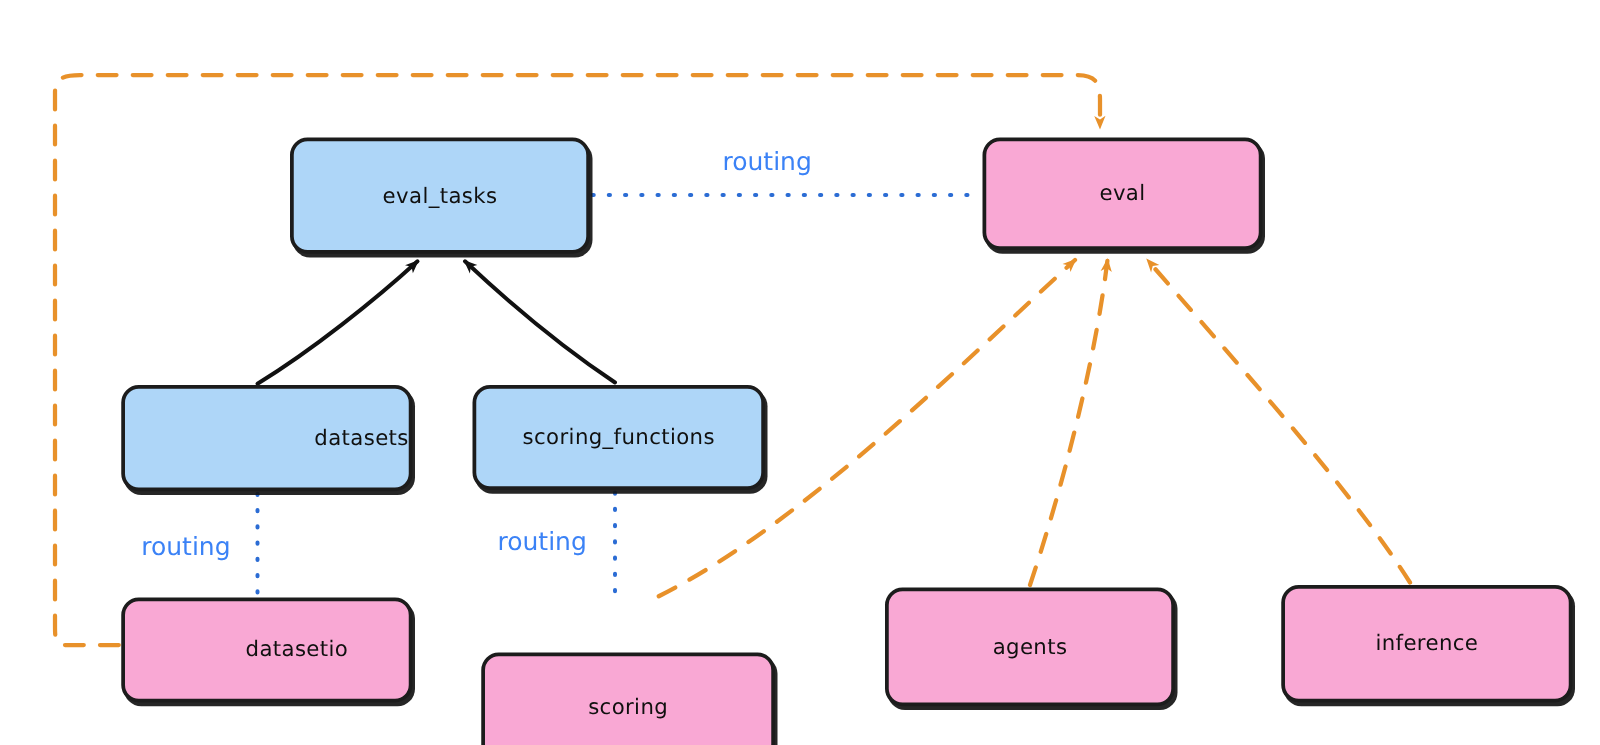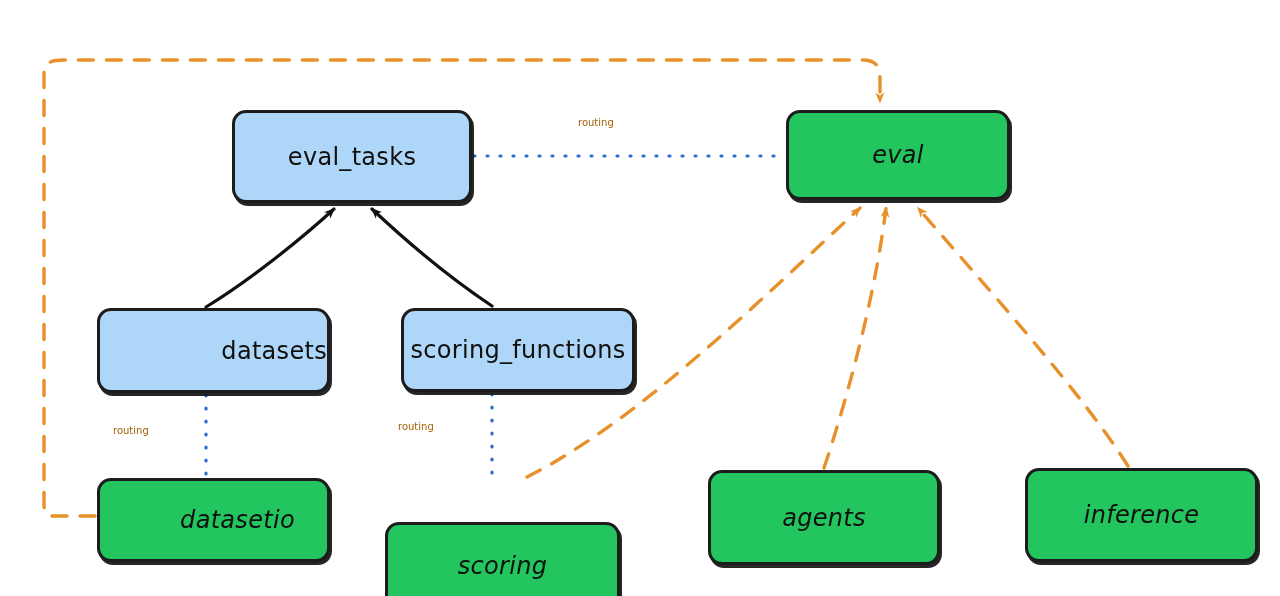--- a/index.html
+++ b/index.html
@@ -4,25 +4,25 @@
 <style>
   html,body{margin:0;padding:0;background:#ffffff;}
   body{width:1280px;height:596px;overflow:hidden;
        font-family:"DejaVu Sans", sans-serif;}
   #stage{position:relative;width:1280px;height:596px;background:#fff;}
   #wires{position:absolute;left:0;top:0;width:1280px;height:596px;}
   .node{position:absolute;box-sizing:border-box;
         border:3px solid #1c1c1c;border-radius:14px;
         display:flex;align-items:center;justify-content:center;
         box-shadow:2px 3px 0 rgba(20,20,20,.92);}
-  .node .lbl{font-size:24px;color:#10100f;letter-spacing:.3px;
+  .node .lbl{font-size:17px;color:#10100f;letter-spacing:.3px;
              white-space:nowrap;font-family:"DejaVu Sans", sans-serif;}
   .node.blue{background:#aed6f8;}
-  .node.green{background:#22c55e;font-style:italic;}
-  .edge-label{position:absolute;font-size:10px;color:#a16207;
+  .node.green{background:#f9a8d4;}
+  .edge-label{position:absolute;font-size:20px;color:#3b82f6;
               white-space:nowrap;font-family:"DejaVu Sans", sans-serif;}
 </style>
 </head>
 <body>
 
 <div id="stage">
 
   <svg id="wires" viewBox="0 0 1280 596" xmlns="http://www.w3.org/2000/svg">
     <defs>
       <marker id="ah-black" markerWidth="13" markerHeight="13" refX="10" refY="5" orient="auto" markerUnits="userSpaceOnUse">
@@ -71,21 +71,21 @@
   </div>
 
   <div class="node green" style="left:786px;top:110px;width:224px;height:90px;">
     <span class="lbl">eval</span>
   </div>
 
   <div class="node blue" style="left:97px;top:308px;width:233px;height:85px;justify-content:flex-end;">
     <span class="lbl">datasets</span>
   </div>
 
-  <div class="node blue" style="left:378px;top:308px;width:234px;height:84px;margin-left:23px;">
+  <div class="node blue" style="left:378px;top:308px;width:234px;height:84px;">
     <span class="lbl">scoring_functions</span>
   </div>
 
   <div class="node green" style="left:97px;top:478px;width:233px;height:84px;padding-left:48px;">
     <span class="lbl">datasetio</span>
   </div>
 
   <div class="node green" style="left:385px;top:478px;width:235px;height:87px;margin-top:44px;">
     <span class="lbl">scoring</span>
   </div>

